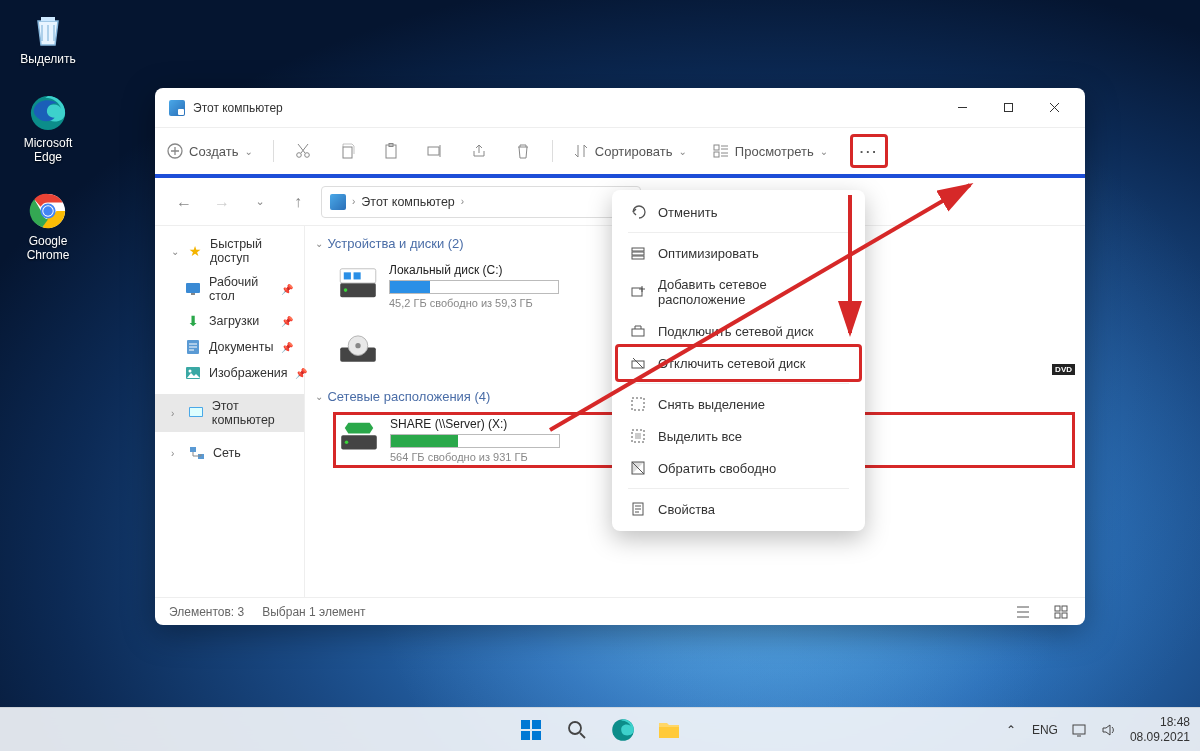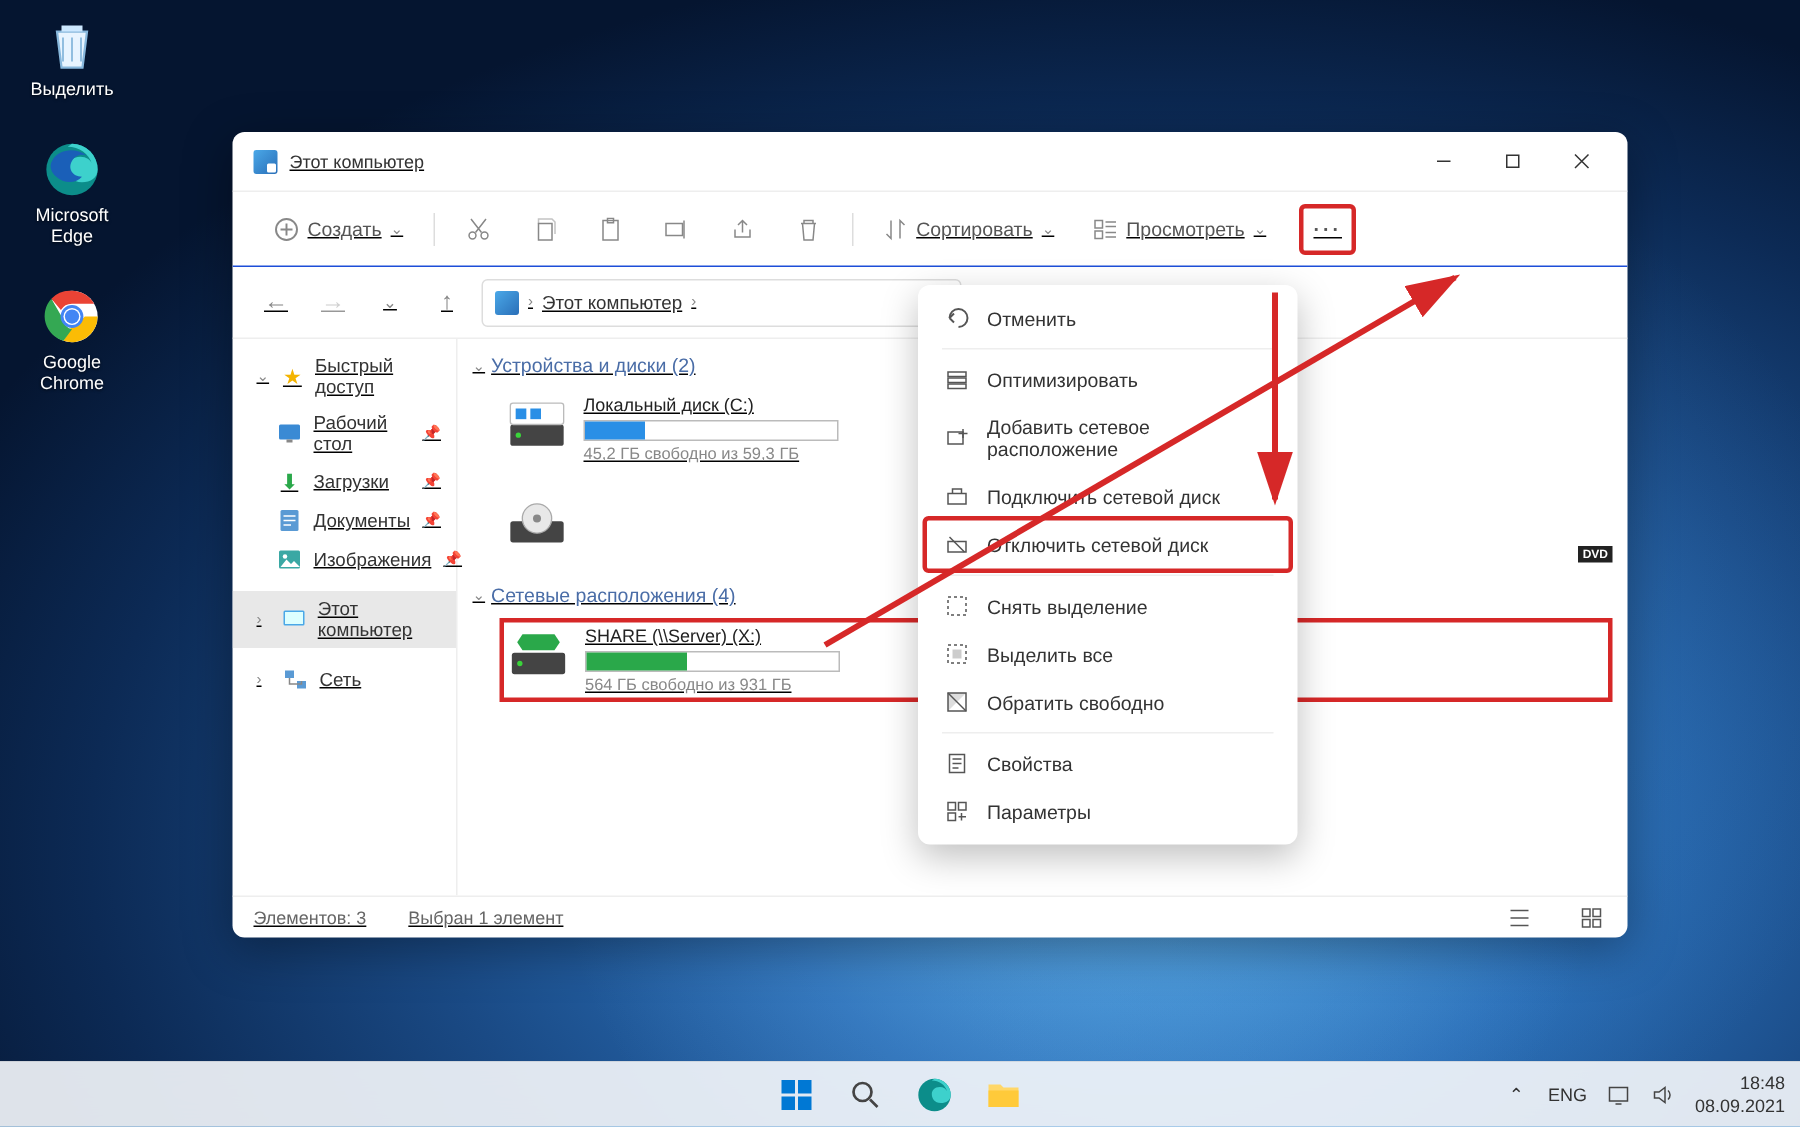--- a/index.html
+++ b/index.html
@@ -7,30 +7,30 @@
 
 
 .wallpaper { position: absolute; inset: 0; background: radial-gradient(ellipse 900px 600px at 65% 75%, #4aa8e8 0%, #2a6fb8 30%, #1a4a85 55%, #0c2a55 80%, #051530 100%); }
 .wallpaper::before { content:""; position:absolute; inset:0; background: radial-gradient(circle at 60% 70%, rgba(130,190,240,.35), transparent 40%), radial-gradient(circle at 75% 60%, rgba(60,130,200,.4), transparent 35%); }
 
 
 .desktop-icon { position:absolute; width:72px; text-align:center; color:#fff; font-size:12px; text-shadow:0 1px 2px rgba(0,0,0,.7); cursor:pointer; }
 .desktop-icon .icon-img { width:42px; height:42px; margin:0 auto 2px; display:flex; align-items:center; justify-content:center; font-size:30px; }
 
 
-.window { position:absolute; left:155px; top:88px; width:930px; height:537px; background:#fff; border-radius:8px; box-shadow:0 8px 32px rgba(0,0,0,.35); display:flex; flex-direction:column; overflow:hidden;text-decoration:underline; }
+.window { position:absolute; left:155px; top:88px; width:930px; height:537px; background:#fff; border-radius:8px; box-shadow:0 8px 32px rgba(0,0,0,.35); display:flex; flex-direction:column; overflow:hidden; }
 .titlebar { height:40px; display:flex; align-items:center; padding:0 8px 0 14px; border-bottom:1px solid #eee; }
 .titlebar-icon { width:16px; height:16px; background:linear-gradient(135deg,#4aa8e8,#2a6fb8); margin-right:8px; border-radius:2px; position:relative; }
 .titlebar-icon::after{content:"";position:absolute;right:1px;bottom:1px;width:6px;height:6px;background:#fff;border-radius:1px;}
 .titlebar-text { font-size:12px; color:#333; }
 .titlebar-spacer { flex:1; }
 .win-btn { width:46px; height:32px; display:flex; align-items:center; justify-content:center; color:#333; font-size:12px; cursor:pointer; border-radius:4px; }
 
 
-.toolbar { height:50px; display:flex; align-items:center; padding:0 18px; gap:6px; border-bottom:1px solid #1d4ed8; }
+.toolbar { height:50px; display:flex; align-items:center; padding:0 2px; gap:6px; border-bottom:4px solid #1d4ed8; }
 .tbtn { height:34px; padding:0 10px; display:flex; align-items:center; gap:6px; color:#555; font-size:13px; border-radius:4px; cursor:pointer; }
 .tbtn.icon-only { width:38px; justify-content:center; padding:0; }
 .tbtn svg { width:16px; height:16px; }
 .toolbar-sep { width:1px; height:22px; background:#ddd; margin:0 4px; }
 .toolbar-spacer { flex:1; }
 .highlight-box { border:3px solid #d62828; }
 
 
 .addressrow { height:48px; display:flex; align-items:center; padding:0 14px; gap:8px; border-bottom:1px solid #eee; }
 .nav-arrow { width:30px; height:30px; display:flex; align-items:center; justify-content:center; color:#888; cursor:pointer; border-radius:4px; font-size:16px; }
@@ -53,21 +53,21 @@
 .drive-item { display:flex; gap:10px; align-items:flex-start; padding:4px; }
 .drive-item.highlighted { border:3px solid #d62828; padding:2px 6px 2px 2px; }
 .drive-icon { width:42px; height:40px; display:flex; align-items:center; justify-content:center; }
 .drive-text { font-size:12px; }
 .drive-name { color:#222; margin-bottom:3px; }
 .drive-bar { width:170px; height:14px; border:1px solid #bbb; background:#fff; position:relative; margin-bottom:3px; }
 .drive-bar .fill { position:absolute; top:0; left:0; bottom:0; }
 .drive-free { color:#888; font-size:11px; }
 
 
-.statusbar { height:28px; border-top:1px solid #eee; display:flex; align-items:center; padding:0 14px; font-size:12px; color:#666; gap:28px; }
+.statusbar { height:28px; border-top:1px solid #eee; display:flex; align-items:center; padding:0 14px; font-size:12px; color:#666; gap:18px; }
 .statusbar-spacer { flex:1; }
 .view-icon { width:20px; height:20px; display:flex; align-items:center; justify-content:center; cursor:pointer; }
 
 
 .ctx-menu { position:absolute; left:612px; top:190px; width:253px; background:#fff; border-radius:8px; box-shadow:0 8px 24px rgba(0,0,0,.25); padding:6px; z-index:50; }
 .ctx-item { display:flex; align-items:center; gap:12px; padding:8px 12px; font-size:13px; color:#333; cursor:pointer; border-radius:4px; }
 .ctx-item.highlighted { border:3px solid #d62828; margin:-3px; }
 .ctx-item .ico { width:16px; height:16px; display:flex; align-items:center; justify-content:center; color:#555; }
 .ctx-sep { height:1px; background:#eee; margin:4px 10px; }
 
@@ -457,31 +457,20 @@
   <div class="ctx-sep"></div>
   <div class="ctx-item">
     <span class="ico">
         <svg width="16" height="16">
           <rect x="3" y="2" width="10" height="12" fill="none" stroke="#555"></rect>
           <path d="M5 5h6M5 8h6M5 11h4" stroke="#555"></path>
         </svg>
       </span>
     <span>Свойства</span>
   </div>
-  <div class="ctx-item">
-    <span class="ico">
-        <svg width="16" height="16">
-          <rect x="2" y="2" width="5" height="5" fill="none" stroke="#555"></rect>
-          <rect x="9" y="2" width="5" height="5" fill="none" stroke="#555"></rect>
-          <rect x="2" y="9" width="5" height="5" fill="none" stroke="#555"></rect>
-          <path d="M11 9v5M9 11.5h5" stroke="#555"></path>
-        </svg>
-      </span>
-    <span>Параметры</span>
-  </div>
 </div>
 
 <svg class="arrow-svg" style="left:480px; top:170px; width:510px; height:290px;">
   <defs>
       <marker id="ah1" markerWidth="10" markerHeight="10" refX="8" refY="3" orient="auto">
         <path d="M0 0L9 3L0 6z" fill="#d62828"></path>
       </marker>
     </defs>
   <line x1="70" y1="260" x2="490" y2="15" stroke="#d62828" stroke-width="4" marker-end="url(#ah1)"></line>
 </svg>

